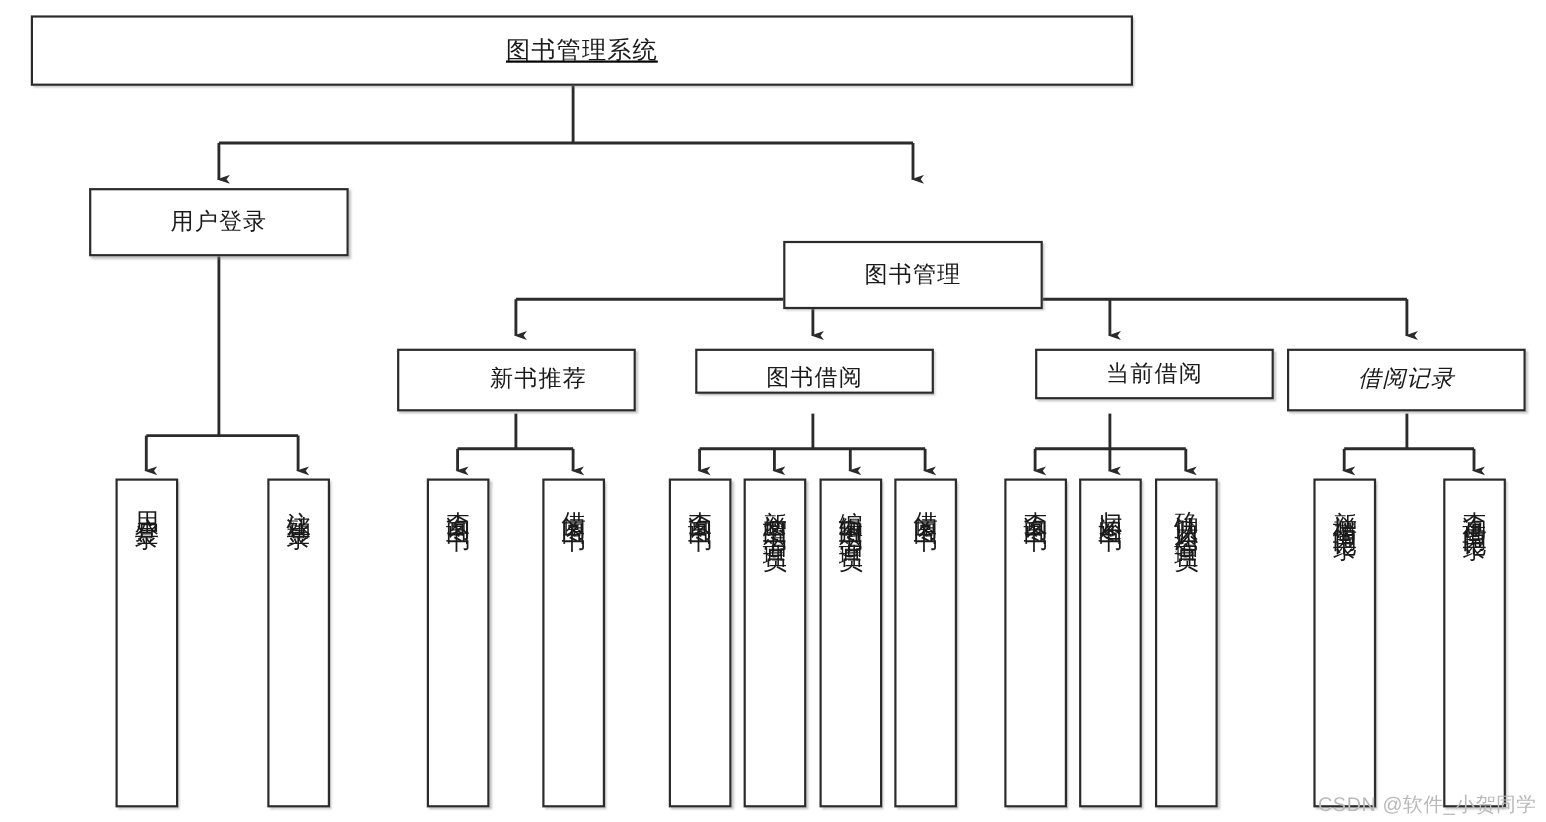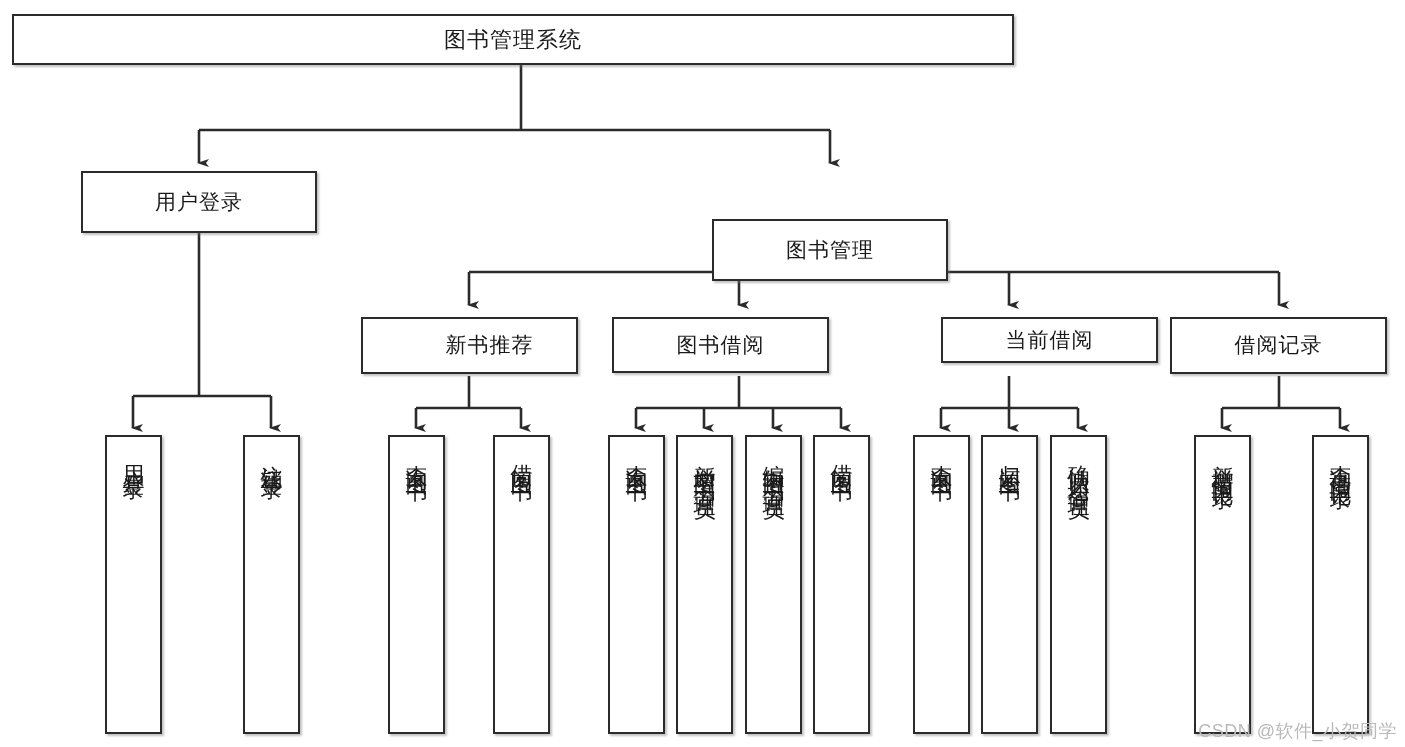--- a/index.html
+++ b/index.html
@@ -97,45 +97,45 @@
       <path d="M1009,408 L1009,428" marker-end="url(#arrowhead)"></path>
       <path d="M1078,408 L1078,428" marker-end="url(#arrowhead)"></path>
 
       <path d="M1279,376 L1279,408"></path>
       <path d="M1222,408 L1340,408"></path>
       <path d="M1222,408 L1222,428" marker-end="url(#arrowhead)"></path>
       <path d="M1340,408 L1340,428" marker-end="url(#arrowhead)"></path>
     </g>
   </svg>
 
-  <div class="node-box title" style="left:12px;top:14px;width:1002px;height:51px;">
+  <div class="node-box title" style="left:28px;top:14px;width:1002px;height:64px;text-decoration:underline;">
     <span class="node-label">图书管理系统</span>
   </div>
 
   <div class="node-box" style="left:81px;top:171px;width:236px;height:62px;">
     <span class="node-label">用户登录</span>
   </div>
 
   <div class="node-box" style="left:712px;top:171px;width:236px;height:62px;margin-top:48px;">
     <span class="node-label">图书管理</span>
   </div>
 
   <div class="node-box" style="left:361px;top:317px;width:217px;height:57px;padding-left:40px;">
     <span class="node-label">新书推荐</span>
   </div>
 
-  <div class="node-box" style="left:612px;top:317px;width:217px;height:56px;">
+  <div class="node-box" style="left:632px;top:317px;width:217px;height:41px;align-items:flex-end;">
     <span class="node-label">图书借阅</span>
   </div>
 
   <div class="node-box" style="left:941px;top:317px;width:217px;height:46px;">
     <span class="node-label">当前借阅</span>
   </div>
 
-  <div class="node-box" style="left:1170px;top:317px;width:217px;height:57px;">
+  <div class="node-box" style="left:1170px;top:317px;width:217px;height:57px;font-style:italic;">
     <span class="node-label">借阅记录</span>
   </div>
 
   <div class="node-box leaf" style="left:105px;top:435px;width:57px;height:299px;">
     <span class="node-label">用户登录</span>
   </div>
 
   <div class="node-box leaf" style="left:243px;top:435px;width:57px;height:299px;">
     <span class="node-label">注销登录</span>
   </div>

